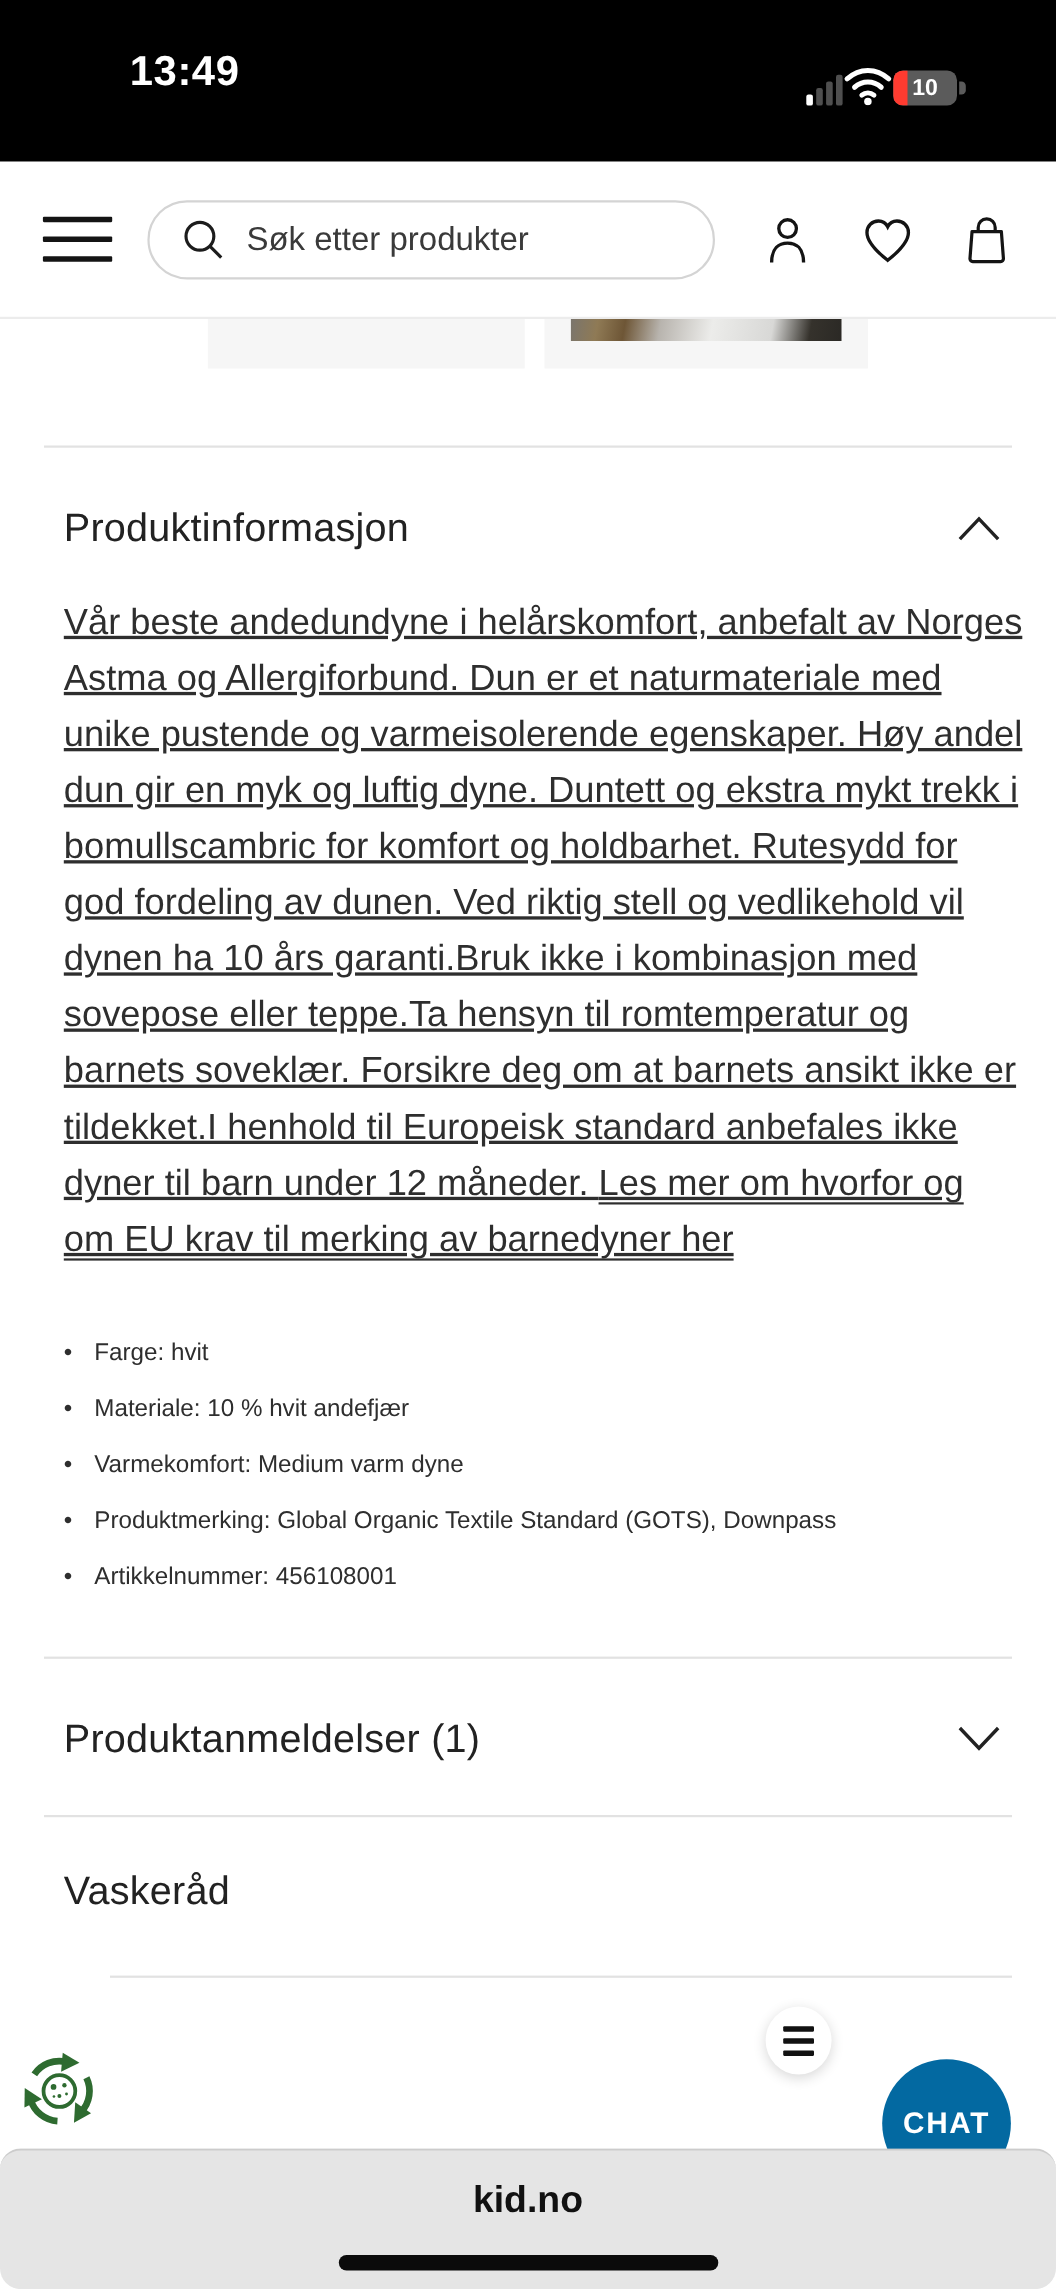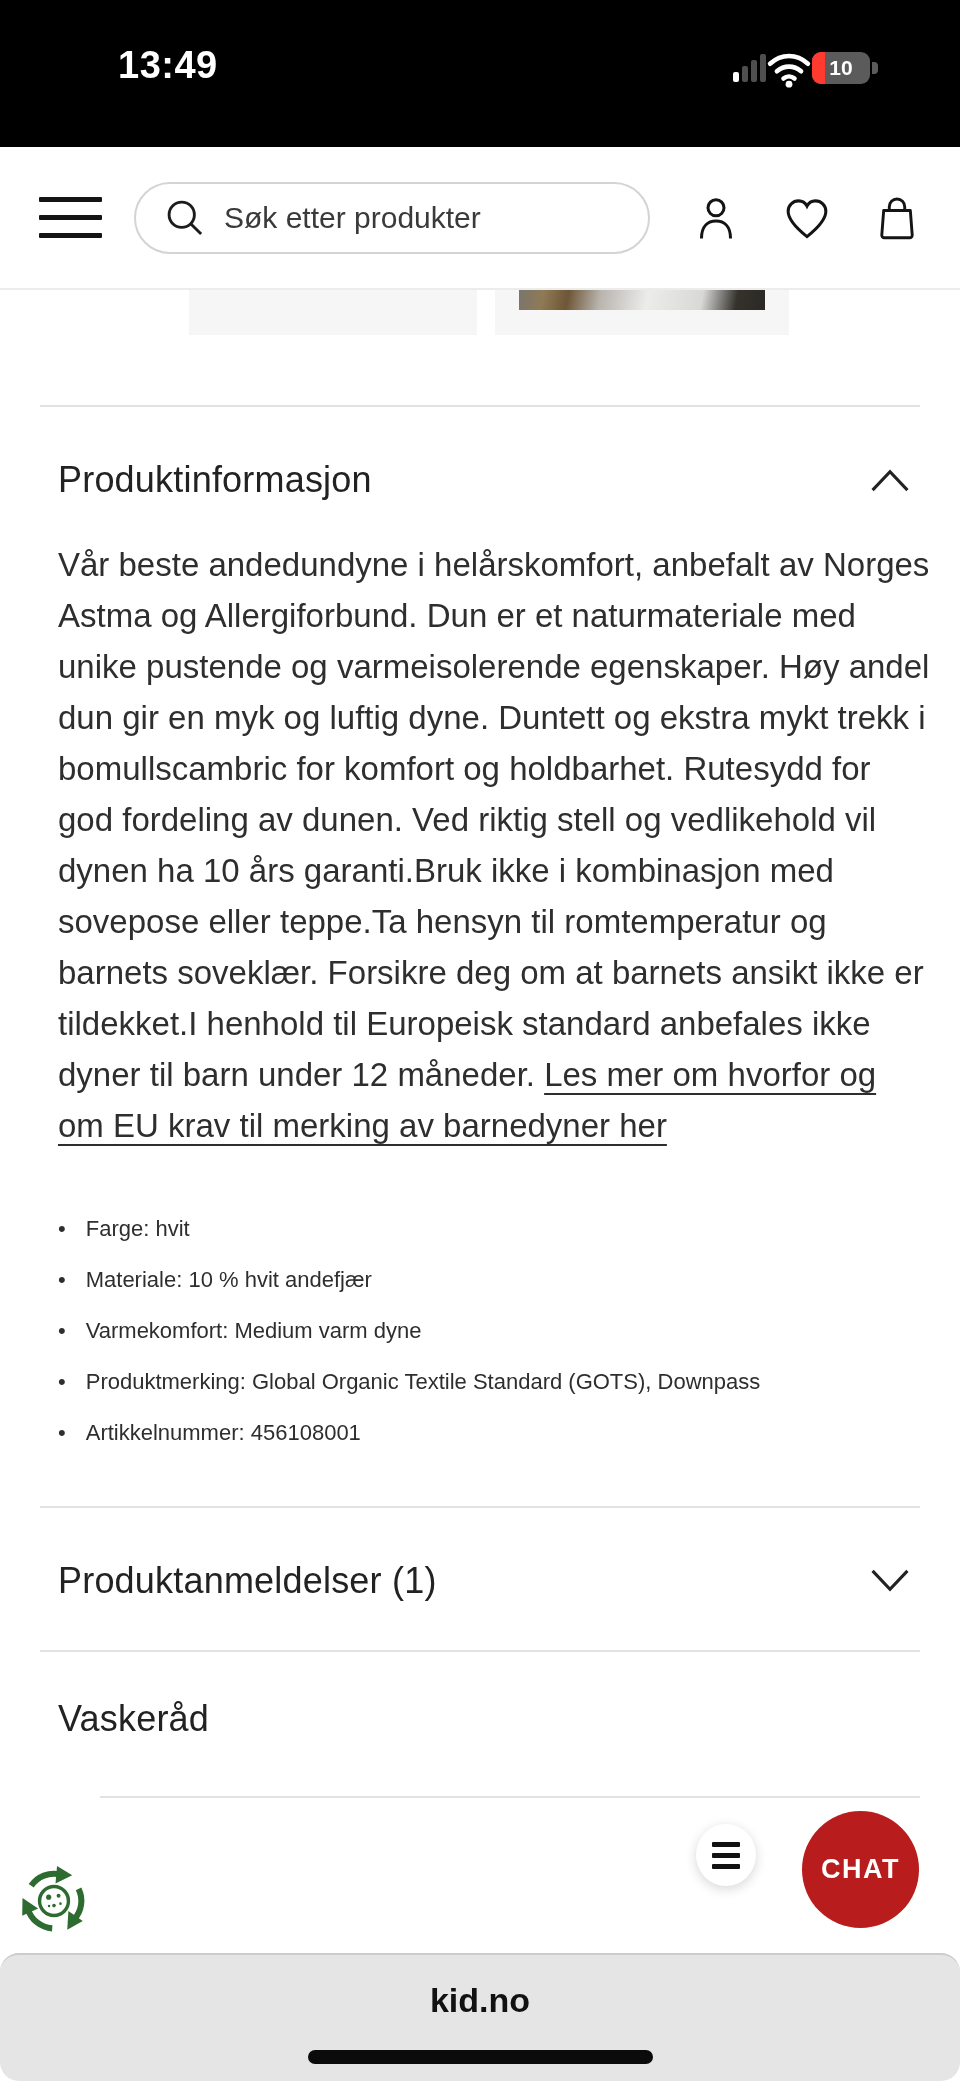--- a/index.html
+++ b/index.html
@@ -12,21 +12,21 @@
   .page { position:relative; width:960px; height:2081px; }
 
   
   .status-bar { height:147px; background:#000; position:relative; }
   .status-time {
     position:absolute; left:118px; top:44px;
     color:#fff; font-size:38px; font-weight:700; letter-spacing:.5px;
   }
   .status-right {
     position:absolute; right:82px; top:52px;
-    display:flex; align-items:flex-start; height:44px;
+    display:flex; align-items:flex-end; height:44px;
   }
   .sig { display:flex; align-items:flex-end; gap:3px; height:30px; }
   .sig i { display:block; width:6px; border-radius:2px; background:#4f4f4f; }
   .sig i:nth-child(1){ height:10px; background:#fff; }
   .sig i:nth-child(2){ height:16px; }
   .sig i:nth-child(3){ height:22px; }
   .sig i:nth-child(4){ height:28px; }
   .battery { position:relative; width:66px; height:32px; }
   .battery .body { position:absolute; left:0; top:0; width:58px; height:32px; border-radius:9px; background:#5b5b5b; overflow:hidden; }
   .battery .fill { position:absolute; left:0; top:0; width:13px; height:32px; background:#ff3b30; }
@@ -67,40 +67,40 @@
   .divider { height:2px; background:#e2e2e2; margin:0 40px; }
   .divider.first { margin-top:70px; }
   .acc-row {
     display:flex; align-items:center; justify-content:space-between;
     padding:52px 48px 0 58px;
   }
   .acc-row.closed { padding-bottom:48px; }
   .acc-title { font-size:36px; font-weight:400; color:#222; letter-spacing:.2px; }
   .desc {
     margin:38px 30px 0 58px;
-    font-size:33px; line-height:51px; color:#2e2e2e;
+    font-size:33px; line-height:51px; color:#2e2e2e;text-decoration:underline;
   }
   .desc a { color:inherit; text-decoration:underline; text-underline-offset:7px; text-decoration-thickness:2px; cursor:pointer; }
   .bullets { margin:52px 42px 0 58px; font-size:22px; line-height:51px; color:#2e2e2e; }
   .bullets .b::before { content:"•"; margin-right:20px; }
   .sect-gap { margin-top:48px; }
   .care-row { padding:46px 48px 0 58px; }
   .care-divider { height:2px; background:#e2e2e2; margin:56px 40px 0 100px; }
 
   
   .consent-badge { position:absolute; left:16px; top:1862px; width:76px; height:78px; z-index:6; cursor:pointer; }
   .chat-menu {
     position:absolute; left:696px; top:1824px; width:60px; height:62px; border-radius:50%;
     background:#fff; box-shadow:0 3px 12px rgba(0,0,0,.16); z-index:6; cursor:pointer;
     display:flex; flex-direction:column; align-items:center; justify-content:center; gap:6px;
   }
   .chat-menu span { display:block; width:28px; height:5px; background:#111; border-radius:1px; }
   .chat-btn {
-    position:absolute; left:802px; top:1811px; width:117px; height:117px; border-radius:50%;
-    background:#b91c1c; z-index:6; cursor:pointer;
+    position:absolute; left:802px; top:1872px; width:117px; height:117px; border-radius:50%;
+    background:#0369a1; z-index:6; cursor:pointer;
     display:flex; align-items:center; justify-content:center;
     color:#fff; font-size:27px; font-weight:700; letter-spacing:1.5px;
   }
 
   
   .bottom-bar {
     position:absolute; left:0; top:1953px; width:960px; height:128px;
     background:#e5e5e5; border-top:2px solid #cccccc; z-index:7; text-align:center;border-radius:19px;
   }
   .bottom-bar .site { display:inline-block; margin-top:26px; font-size:34px; font-weight:700; color:#111; }

